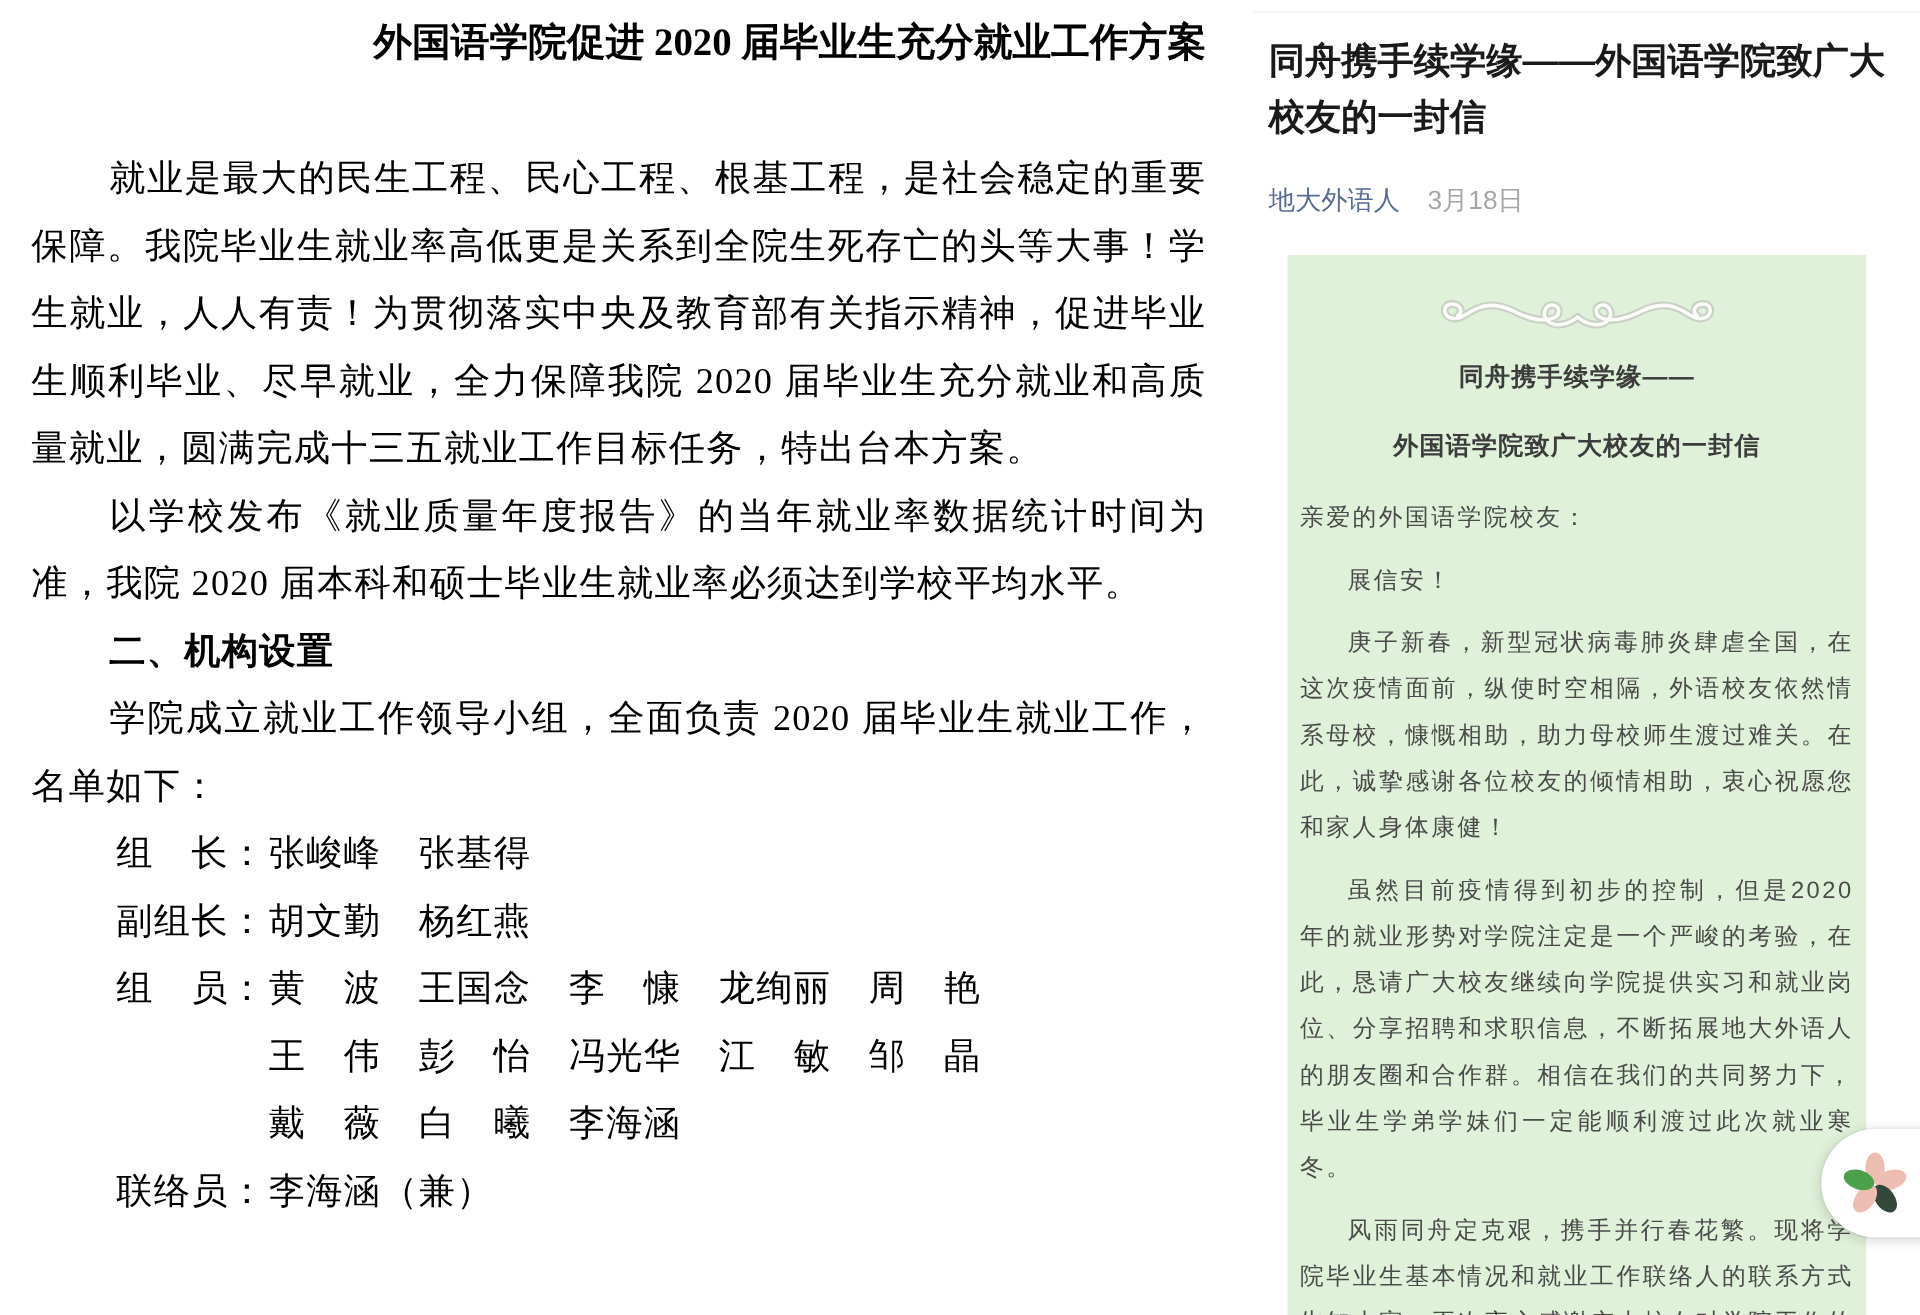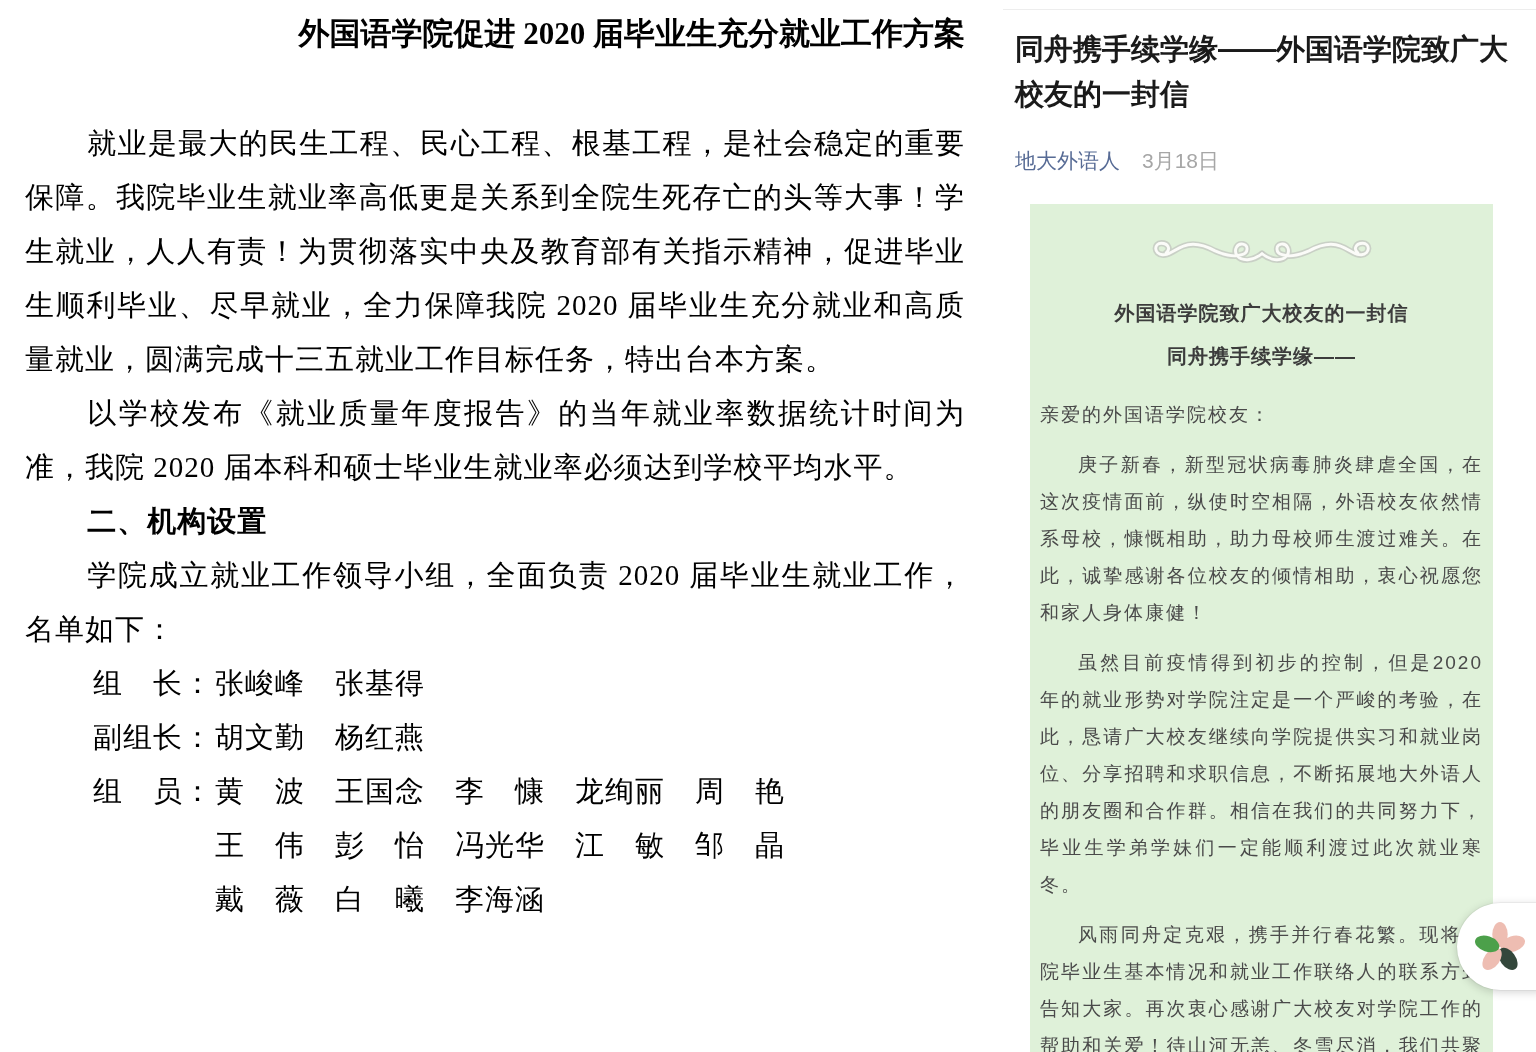--- a/index.html
+++ b/index.html
@@ -113,20 +113,24 @@
       <div class="roster-row">
         <span class="roster-label">副组长：</span>
         <span class="roster-names">胡文勤　杨红燕</span>
       </div>
       <div class="roster-row">
         <span class="roster-label">组　员：</span>
         <span class="roster-names">黄　波　王国念　李　慷　龙绚丽　周　艳
 王　伟　彭　怡　冯光华　江　敏　邹　晶
 戴　薇　白　曦　李海涵</span>
       </div>
+      <div class="roster-row">
+        <span class="roster-label">联络员：</span>
+        <span class="roster-names">李海涵（兼）</span>
+      </div>
     </div>
   </div>
 </div>
 
 <div class="right-pane">
   <div class="pane-divider"></div>
 
   <div class="article">
     <h2 class="article-title">同舟携手续学缘——外国语学院致广大校友的一封信</h2>
 
@@ -138,24 +142,25 @@
       <svg class="ornament" width="230" height="48" viewBox="0 0 240 48" aria-hidden="true">
         <defs>
           <path id="flourish-half" d="M120 30 C110 38 99 38 94 32 C90 26 94 19 100 20 C106 21 106 29 99 31 C90 34 80 31 71 27 C60 21 48 18 38 22 C29 25 24 32 16 31 C7 30 7 19 15 19 C22 19 25 25 20 29"></path>
         </defs>
         <use href="#flourish-half" class="orn-shadow"></use>
         <use href="#flourish-half" class="orn-shadow" transform="translate(240 0) scale(-1 1)"></use>
         <use href="#flourish-half" class="orn-light"></use>
         <use href="#flourish-half" class="orn-light" transform="translate(240 0) scale(-1 1)"></use>
       </svg>
 
+      <p class="card-heading">同舟携手续学缘——</p>
       <p class="card-heading second">外国语学院致广大校友的一封信</p>
-      <p class="card-heading">同舟携手续学缘——</p>
 
       <p class="letter-text salutation">亲爱的外国语学院校友：</p>
+      <p class="letter-text greeting">展信安！</p>
       <p class="letter-text letter-p">庚子新春，新型冠状病毒肺炎肆虐全国，在这次疫情面前，纵使时空相隔，外语校友依然情系母校，慷慨相助，助力母校师生渡过难关。在此，诚挚感谢各位校友的倾情相助，衷心祝愿您和家人身体康健！</p>
       <p class="letter-text letter-p">虽然目前疫情得到初步的控制，但是2020年的就业形势对学院注定是一个严峻的考验，在此，恳请广大校友继续向学院提供实习和就业岗位、分享招聘和求职信息，不断拓展地大外语人的朋友圈和合作群。相信在我们的共同努力下，毕业生学弟学妹们一定能顺利渡过此次就业寒冬。</p>
       <p class="letter-text letter-p">风雨同舟定克艰，携手并行春花繁。现将学院毕业生基本情况和就业工作联络人的联系方式告知大家。再次衷心感谢广大校友对学院工作的帮助和关爱！待山河无恙、冬雪尽消，我们共聚南望山下！</p>
 
     </div>
   </div>
 </div>
 
 <div class="float-btn">
   <svg width="58" height="54" viewBox="-30 -28 60 56" aria-hidden="true">

